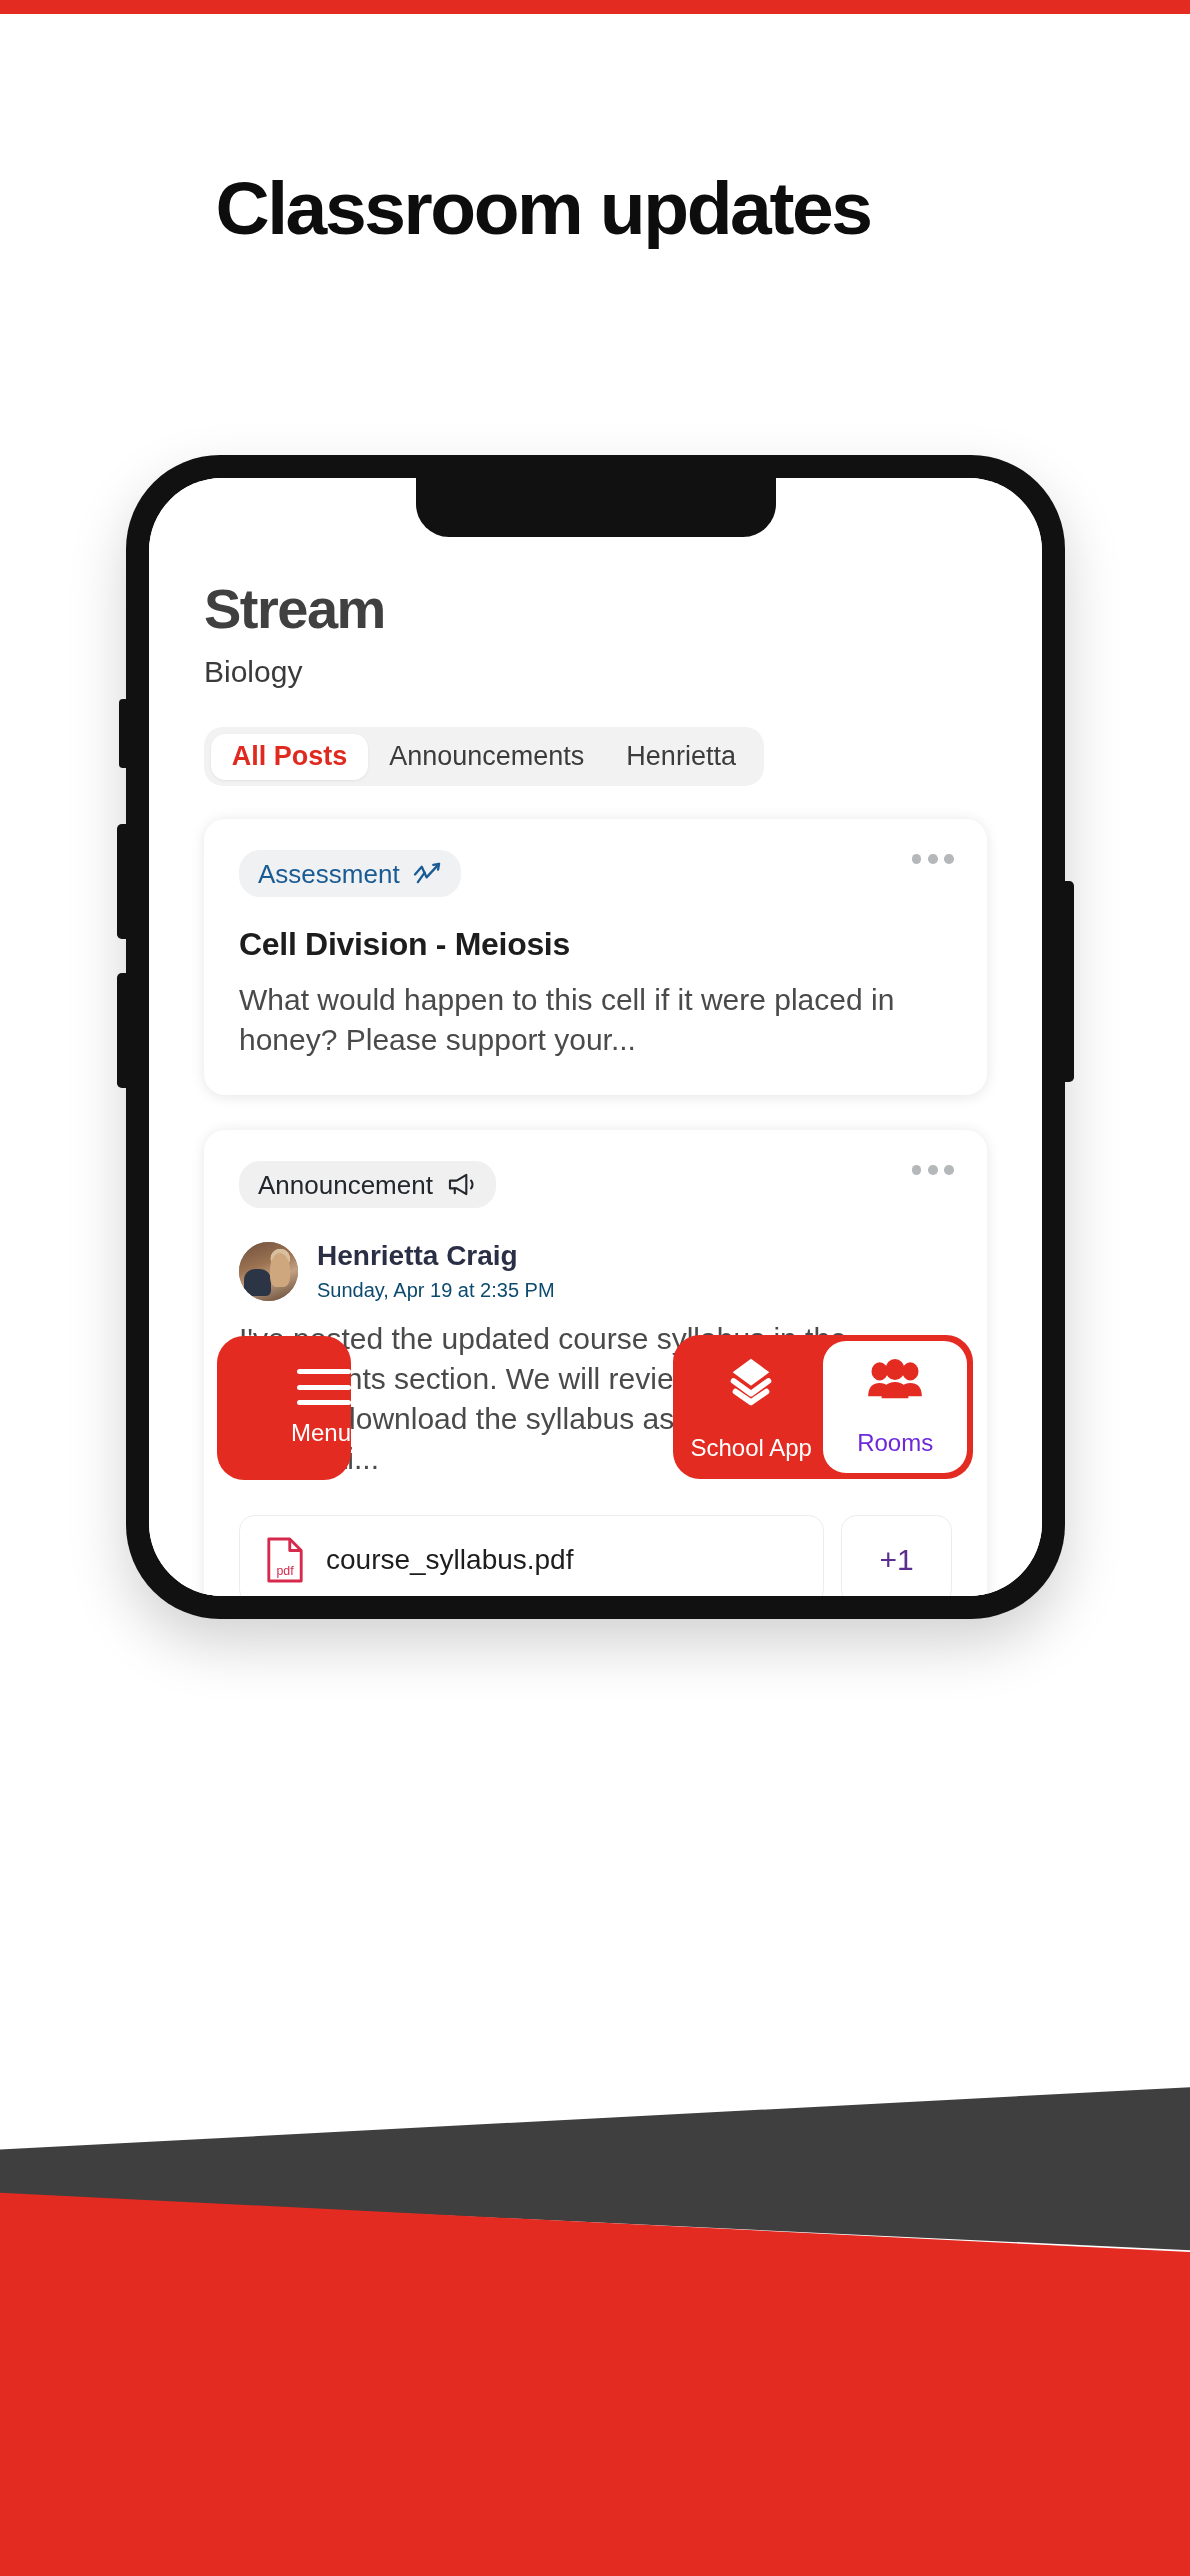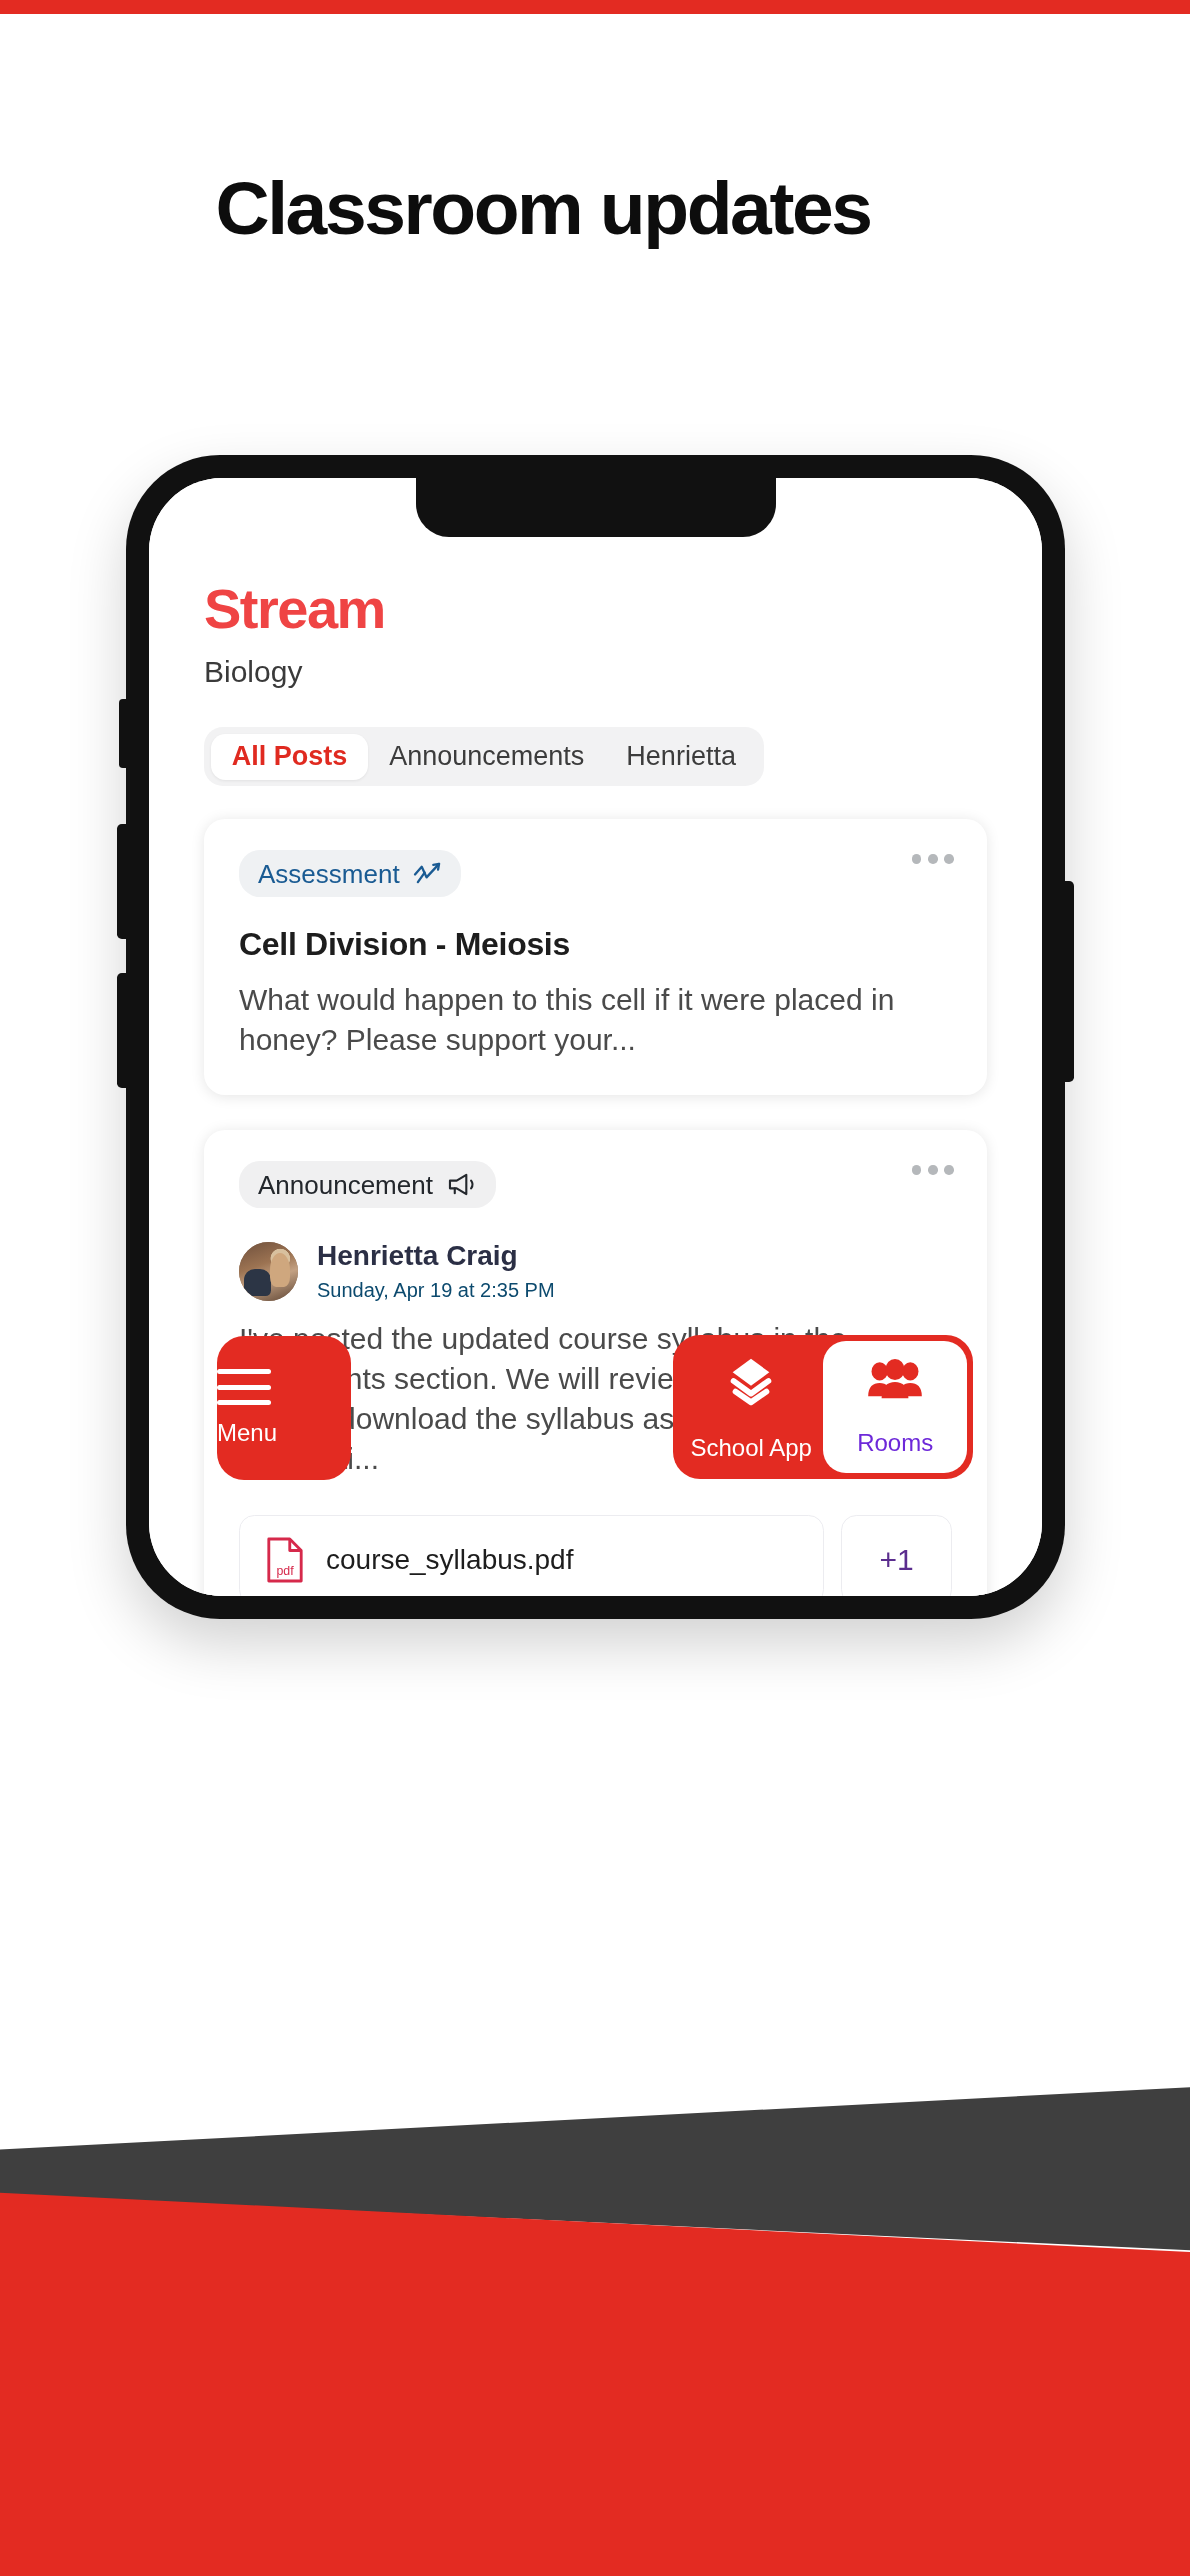--- a/index.html
+++ b/index.html
@@ -66,21 +66,21 @@
   .btn-power{ right:-8.6px; top:426px; width:10.5px; height:201px; border-radius:0 4.8px 4.8px 0; }
 
   
   .app{
     position:absolute; inset:0;
     padding:0 0 0 0;
     background:#ffffff;
   }
   .app-head{ padding:103px 0 0 55px; }
   .app-title{
-    font-size:56px; font-weight:800; color:#ef4444;
+    font-size:56px; font-weight:800; color:#404040;
     letter-spacing:-1.5px; line-height:1;
   }
   .app-sub{
     margin-top:18px;
     font-size:30px; color:#3a3a3a; font-weight:400;
   }
 
   
   .tabs{
     margin:38px 0 0 55px;
@@ -182,21 +182,21 @@
     border-radius:15.3px;
     display:flex; align-items:center; justify-content:center;
     font-size:30px; color:#5b2d8e;
   }
 
   
   .fab-menu{
     position:absolute; left:-1px; top:1px;
     width:134px; height:144px;
     background:#e32b22; border-radius:27px;
-    display:flex; flex-direction:column; align-items:flex-start; justify-content:center;
+    display:flex; flex-direction:column; align-items:flex-end; justify-content:center;
     color:#fff;
   }
   .fab-right{
     position:absolute; right:0; top:0;
     height:144px;
     background:#e32b22; border-radius:27px;
     display:flex; align-items:stretch; padding:5.8px;
   }
   .fab-item{
     width:144px;

